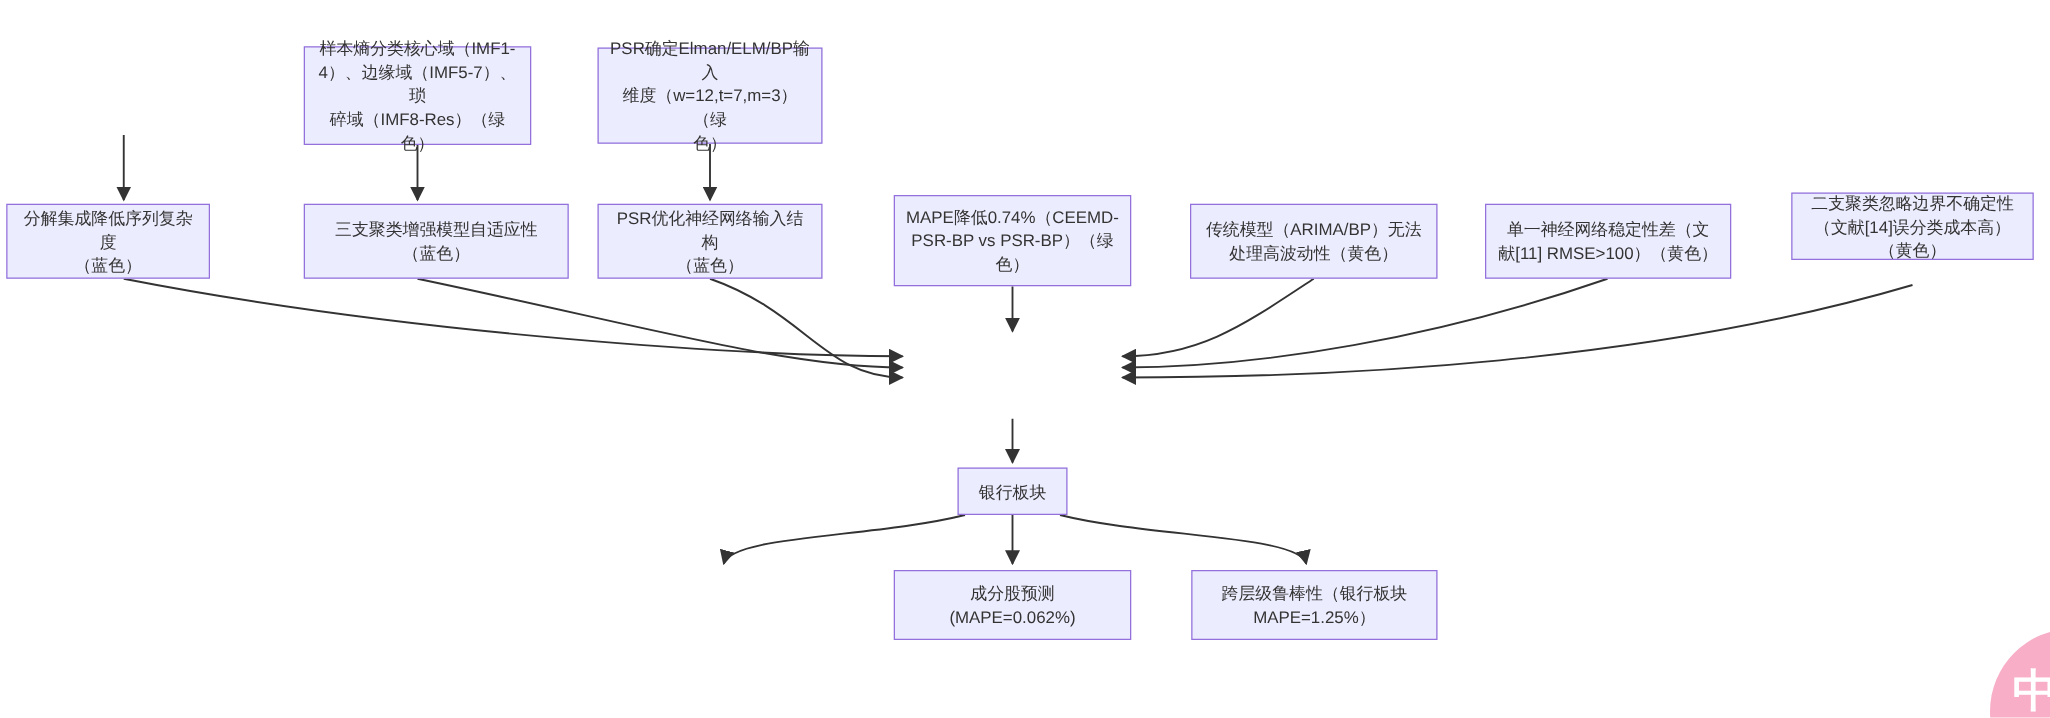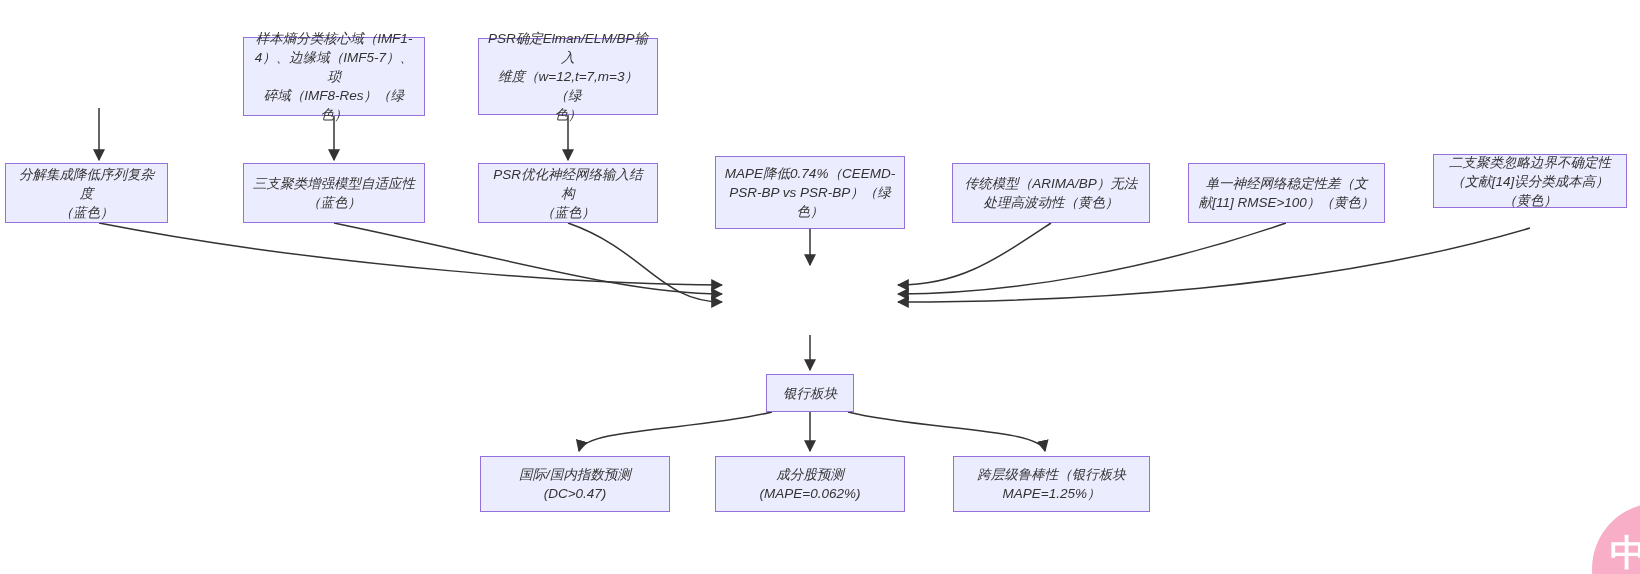--- a/index.html
+++ b/index.html
@@ -16,21 +16,21 @@
   .stage{
     position:relative;width:1640px;height:574px;overflow:hidden;background:var(--bg);
   }
   .edges{position:absolute;left:0;top:0;width:1640px;height:574px;z-index:1;}
   .edge{fill:none;stroke:var(--edge);stroke-width:1.5px;}
   .node{
     position:absolute;z-index:2;box-sizing:border-box;
     background:var(--node-fill);border:1px solid var(--node-border);
     display:flex;align-items:center;justify-content:center;
     text-align:center;color:var(--text);
-    font-size:13.5px;line-height:19px;padding:4px 8px;font-style:italic;
+    font-size:13.5px;line-height:19px;padding:4px 8px;
   }
   .node span{white-space:pre-line;}
   .node.subroutine::before,.node.subroutine::after{
     content:"";position:absolute;top:0;bottom:0;width:0;
     border-left:1px solid var(--node-border);
   }
   .node.subroutine::before{left:6px;}
   .node.subroutine::after{right:6px;}
   .watermark{
     position:absolute;z-index:3;
@@ -80,21 +80,21 @@
   <div class="node" style="left:478px;top:38px;width:180px;height:77px">
       <span>PSR确定Elman/ELM/BP输入
 维度（w=12,t=7,m=3）（绿
 色）</span>
     </div>
 
   <div class="node" style="left:5px;top:163px;width:163px;height:60px">
       <span>分解集成降低序列复杂度
 （蓝色）</span>
     </div>
-  <div class="node" style="left:243px;top:163px;width:182px;height:60px">
+  <div class="node" style="left:243px;top:163px;width:212px;height:60px">
       <span>三支聚类增强模型自适应性
 （蓝色）</span>
     </div>
   <div class="node" style="left:478px;top:163px;width:180px;height:60px">
       <span>PSR优化神经网络输入结构
 （蓝色）</span>
     </div>
   <div class="node" style="left:715px;top:156px;width:190px;height:73px">
       <span>MAPE降低0.74%（CEEMD-
 PSR-BP vs PSR-BP）（绿
@@ -112,24 +112,20 @@
       <span>二支聚类忽略边界不确定性
 （文献[14]误分类成本高）
 （黄色）</span>
     </div>
 
 
   <div class="node" style="left:766px;top:374px;width:88px;height:38px">
       <span>银行板块</span>
     </div>
 
-  <div class="node" style="left:480px;top:456px;width:190px;height:56px">
-      <span>国际/国内指数预测
-(DC&gt;0.47)</span>
-    </div>
   <div class="node" style="left:715px;top:456px;width:190px;height:56px">
       <span>成分股预测
 (MAPE=0.062%)</span>
     </div>
   <div class="node" style="left:953px;top:456px;width:197px;height:56px">
       <span>跨层级鲁棒性（银行板块
 MAPE=1.25%）</span>
     </div>
 
   <div class="watermark">

